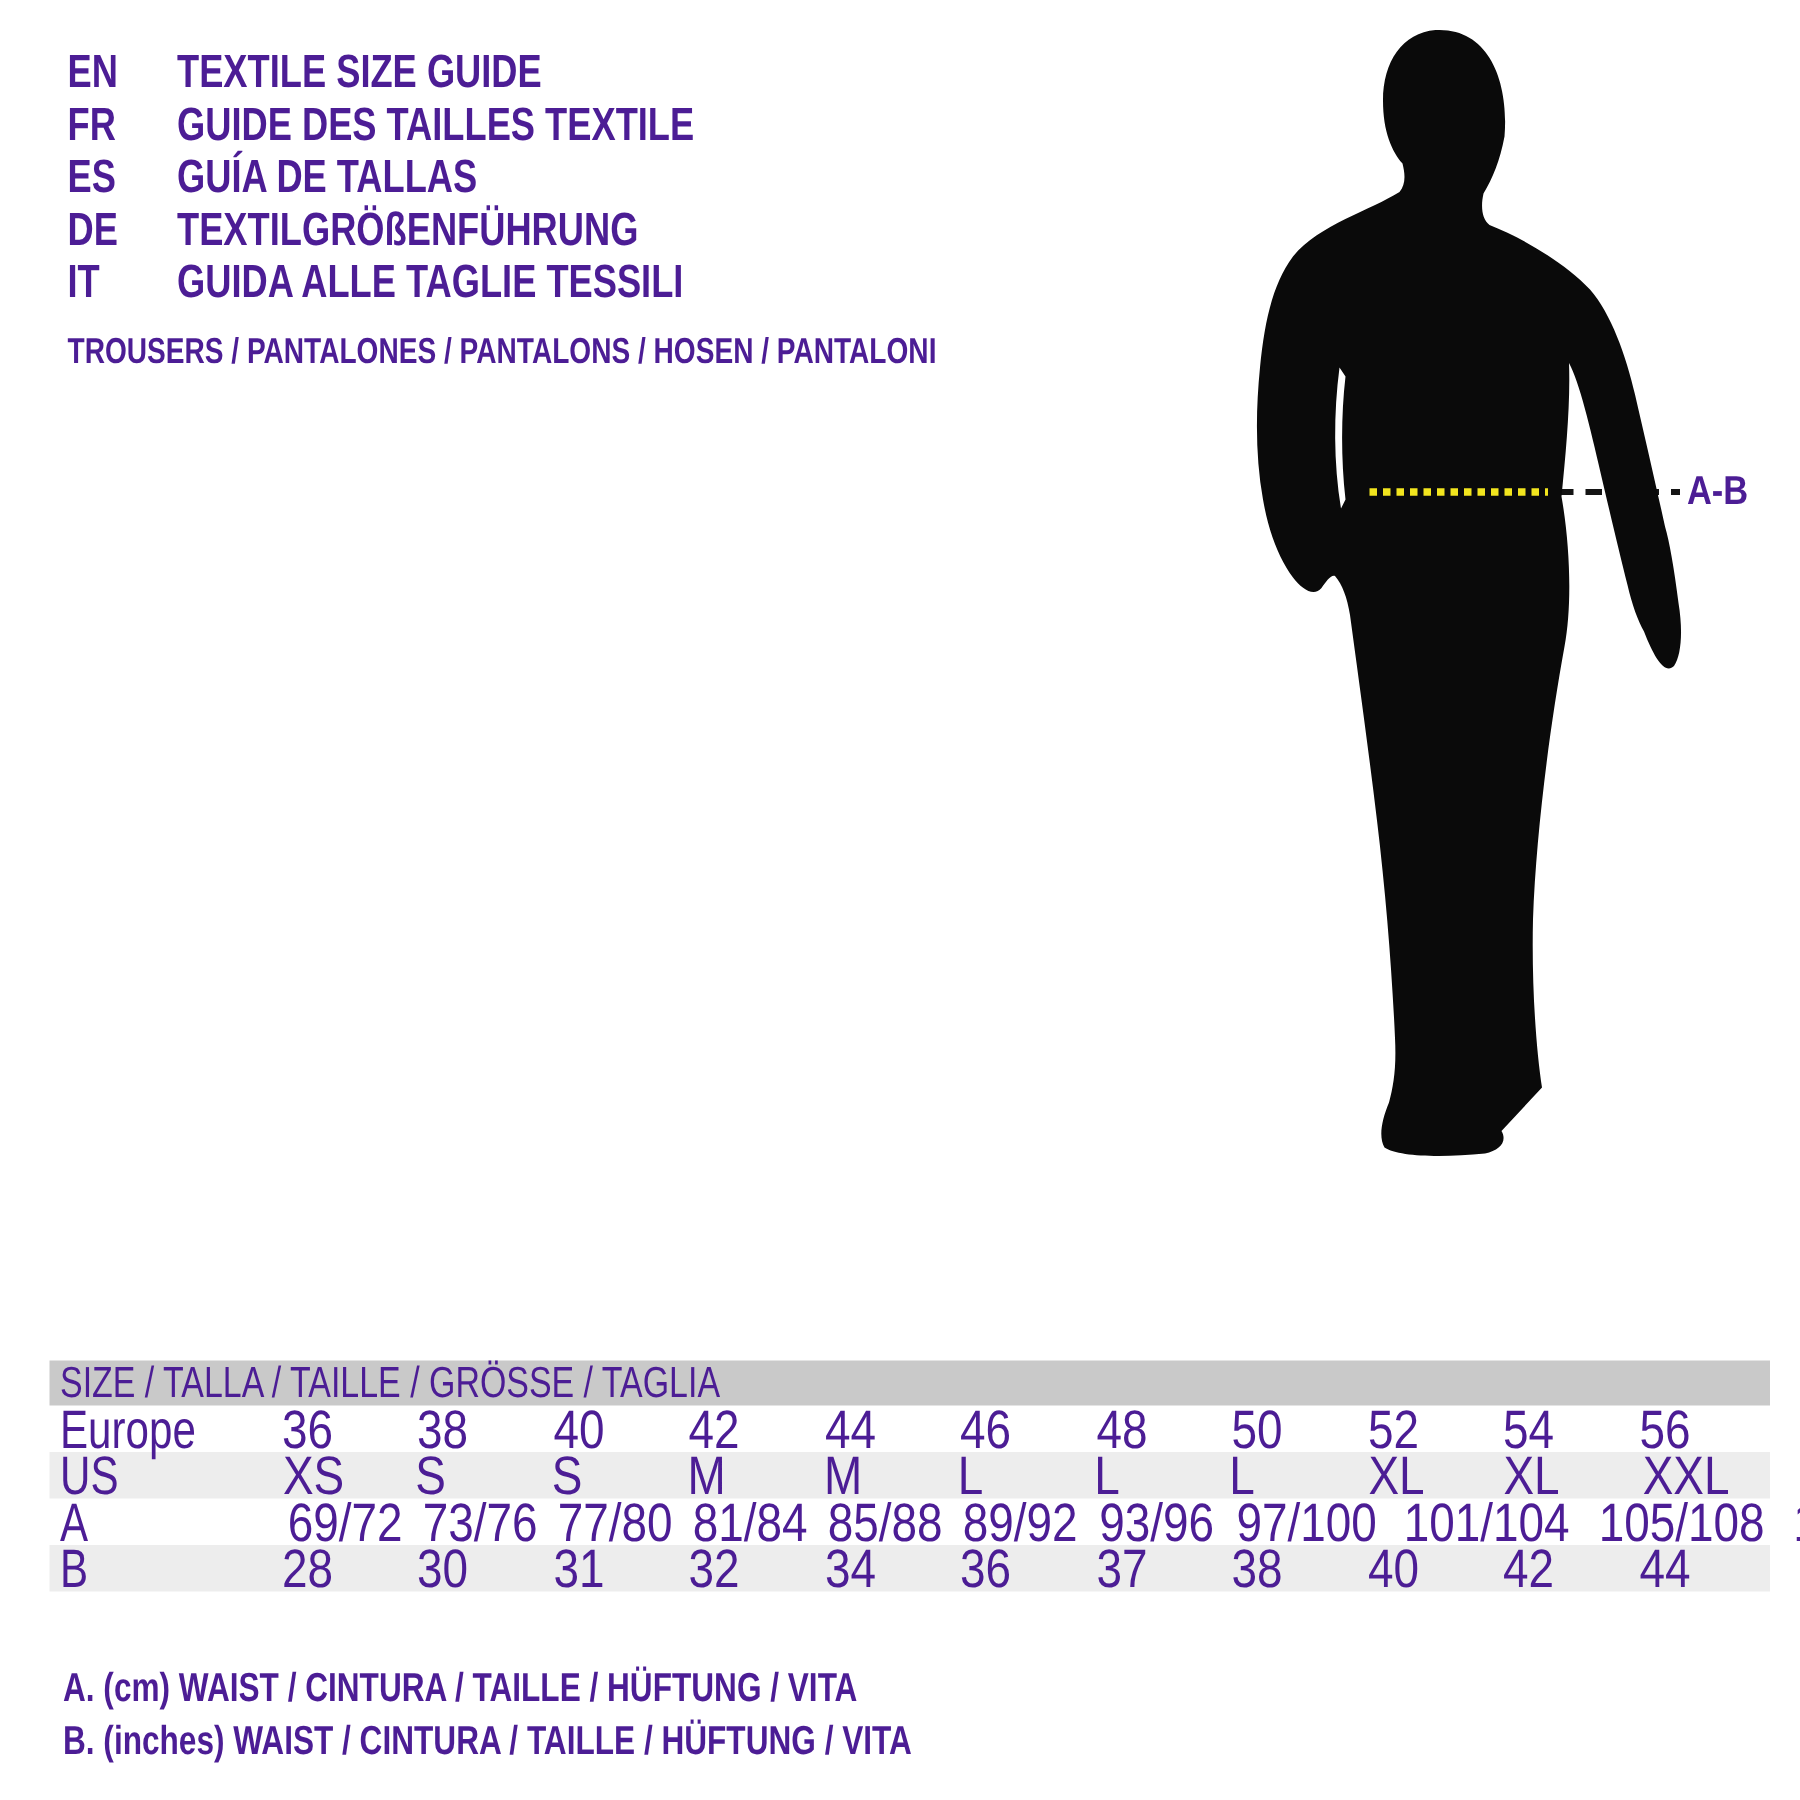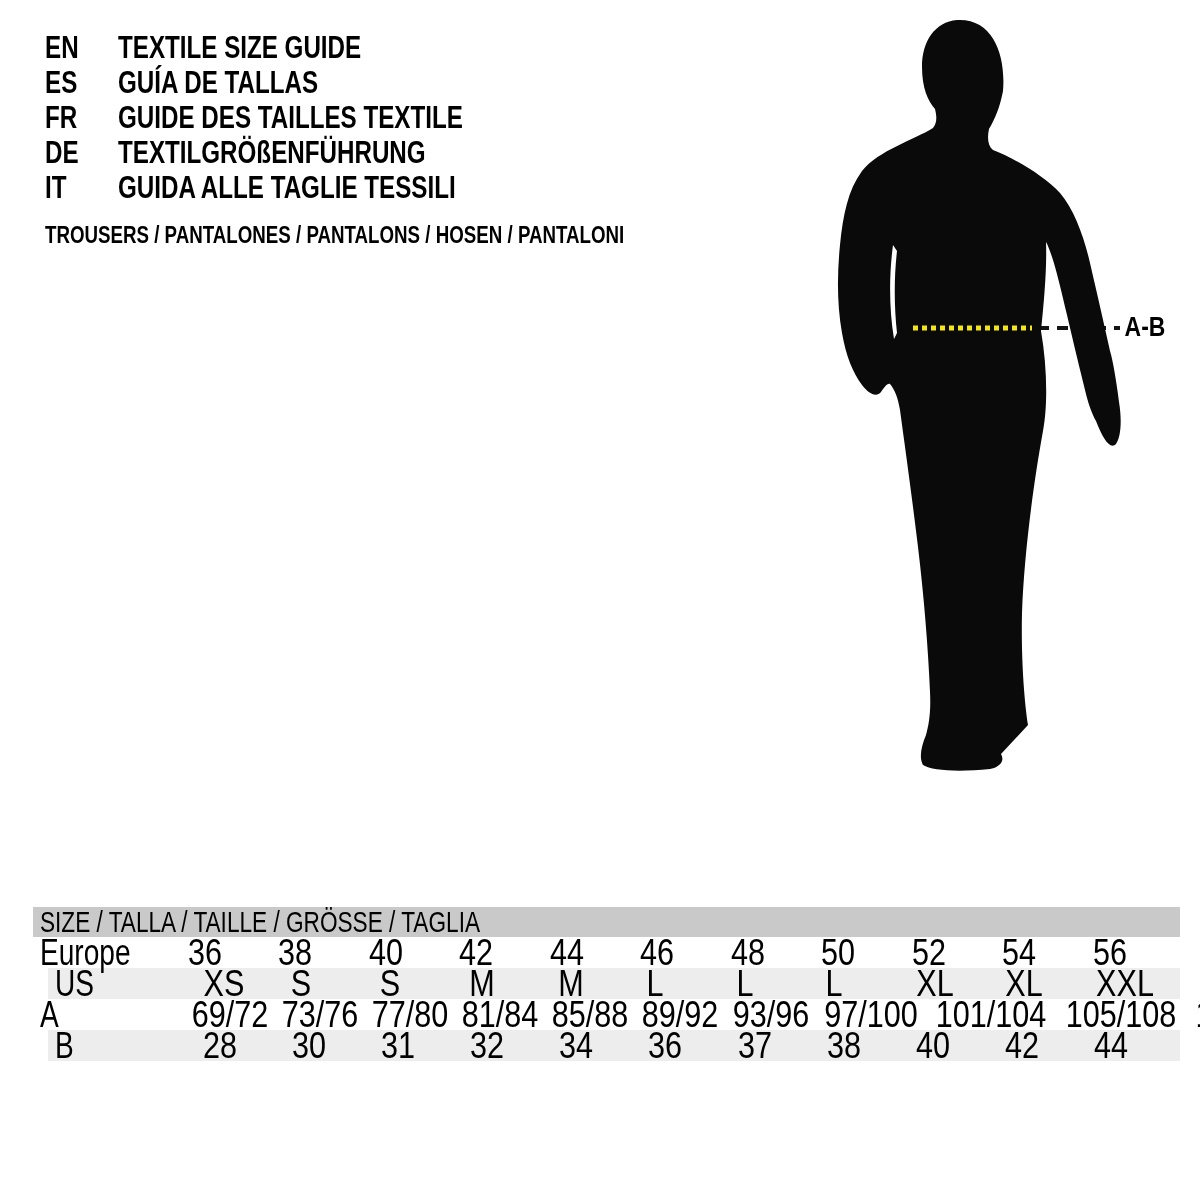--- a/index.html
+++ b/index.html
@@ -1,18 +1,18 @@
 <!DOCTYPE html>
 <html><head>
 <meta charset="utf-8">
 <style>
   html,body{margin:0;padding:0;background:#ffffff;}
   #page{
     position:relative;width:1200px;height:1200px;background:#ffffff;
-    font-family:"Liberation Sans",sans-serif;color:#000000;overflow:hidden;
+    font-family:"Liberation Sans",sans-serif;color:#4c1d95;overflow:hidden;
   }
   .condL{display:inline-block;transform:scaleX(0.78);transform-origin:left center;white-space:nowrap;}
   .condC{display:inline-block;transform:scaleX(0.85);transform-origin:center center;white-space:nowrap;}
 
   
   #lang-block{position:absolute;left:45px;top:30px;}
   .lang-row{height:35px;line-height:35px;font-weight:bold;font-size:31px;}
   .lang-code{display:inline-block;width:73px;vertical-align:top;}
 
   
@@ -20,42 +20,42 @@
   #man-title{position:absolute;left:42px;top:849px;font-weight:bold;font-size:29px;line-height:32px;}
 
   
   #figure-wrap{position:absolute;left:0;top:1px;width:1200px;height:800px;padding-left:38px;}
   #ab-label{position:absolute;left:1121px;top:311px;font-weight:bold;font-size:27px;line-height:30px;}
 
   
   #size-table{position:absolute;left:33px;top:907px;width:1147px;}
   #size-table .thead{height:30px;line-height:30px;background:#c9c9c9;font-weight:normal;font-size:29px;padding-left:7px;box-sizing:border-box;}
   .trow{display:flex;height:31px;line-height:31px;font-size:36px;font-weight:normal;}
-  .trow.alt{background:#ededed;margin-left:15px;}
+  .trow.alt{background:#ededed;}
   .cell{flex:1 1 0;text-align:left;overflow:visible;}
   .cell.label{flex:0 0 152px;text-align:left;padding-left:7px;box-sizing:border-box;}
 
   
   #footnotes{position:absolute;left:42px;top:1108px;}
   .footnote{height:35px;line-height:35px;font-weight:bold;font-size:27px;}
 </style>
 </head>
 <body>
 
 <div id="page">
 
   <div id="lang-block">
     <div class="lang-row">
       <span class="lang-code"><span class="condL">EN</span></span><span class="condL">TEXTILE SIZE GUIDE</span>
     </div>
     <div class="lang-row">
-      <span class="lang-code"><span class="condL">ES</span></span><span class="condL">GUÍA DE TALLAS</span>
+      <span class="lang-code"><span class="condL">FR</span></span><span class="condL">GUIDE DES TAILLES TEXTILE</span>
     </div>
     <div class="lang-row">
-      <span class="lang-code"><span class="condL">FR</span></span><span class="condL">GUIDE DES TAILLES TEXTILE</span>
+      <span class="lang-code"><span class="condL">ES</span></span><span class="condL">GUÍA DE TALLAS</span>
     </div>
     <div class="lang-row">
       <span class="lang-code"><span class="condL">DE</span></span><span class="condL">TEXTILGRÖßENFÜHRUNG</span>
     </div>
     <div class="lang-row">
       <span class="lang-code"><span class="condL">IT</span></span><span class="condL">GUIDA ALLE TAGLIE TESSILI</span>
     </div>
   </div>
 
   <div id="product-line">
@@ -171,14 +171,22 @@
       <div class="cell"><span class="condC">34</span></div>
       <div class="cell"><span class="condC">36</span></div>
       <div class="cell"><span class="condC">37</span></div>
       <div class="cell"><span class="condC">38</span></div>
       <div class="cell"><span class="condC">40</span></div>
       <div class="cell"><span class="condC">42</span></div>
       <div class="cell"><span class="condC">44</span></div>
     </div>
   </div>
 
+  <div id="footnotes">
+    <div class="footnote">
+      <span class="condL">A. (cm) WAIST / CINTURA / TAILLE / HÜFTUNG / VITA</span>
+    </div>
+    <div class="footnote">
+      <span class="condL">B. (inches) WAIST / CINTURA / TAILLE / HÜFTUNG / VITA</span>
+    </div>
+  </div>
 
 </div>
 
 </body></html>

